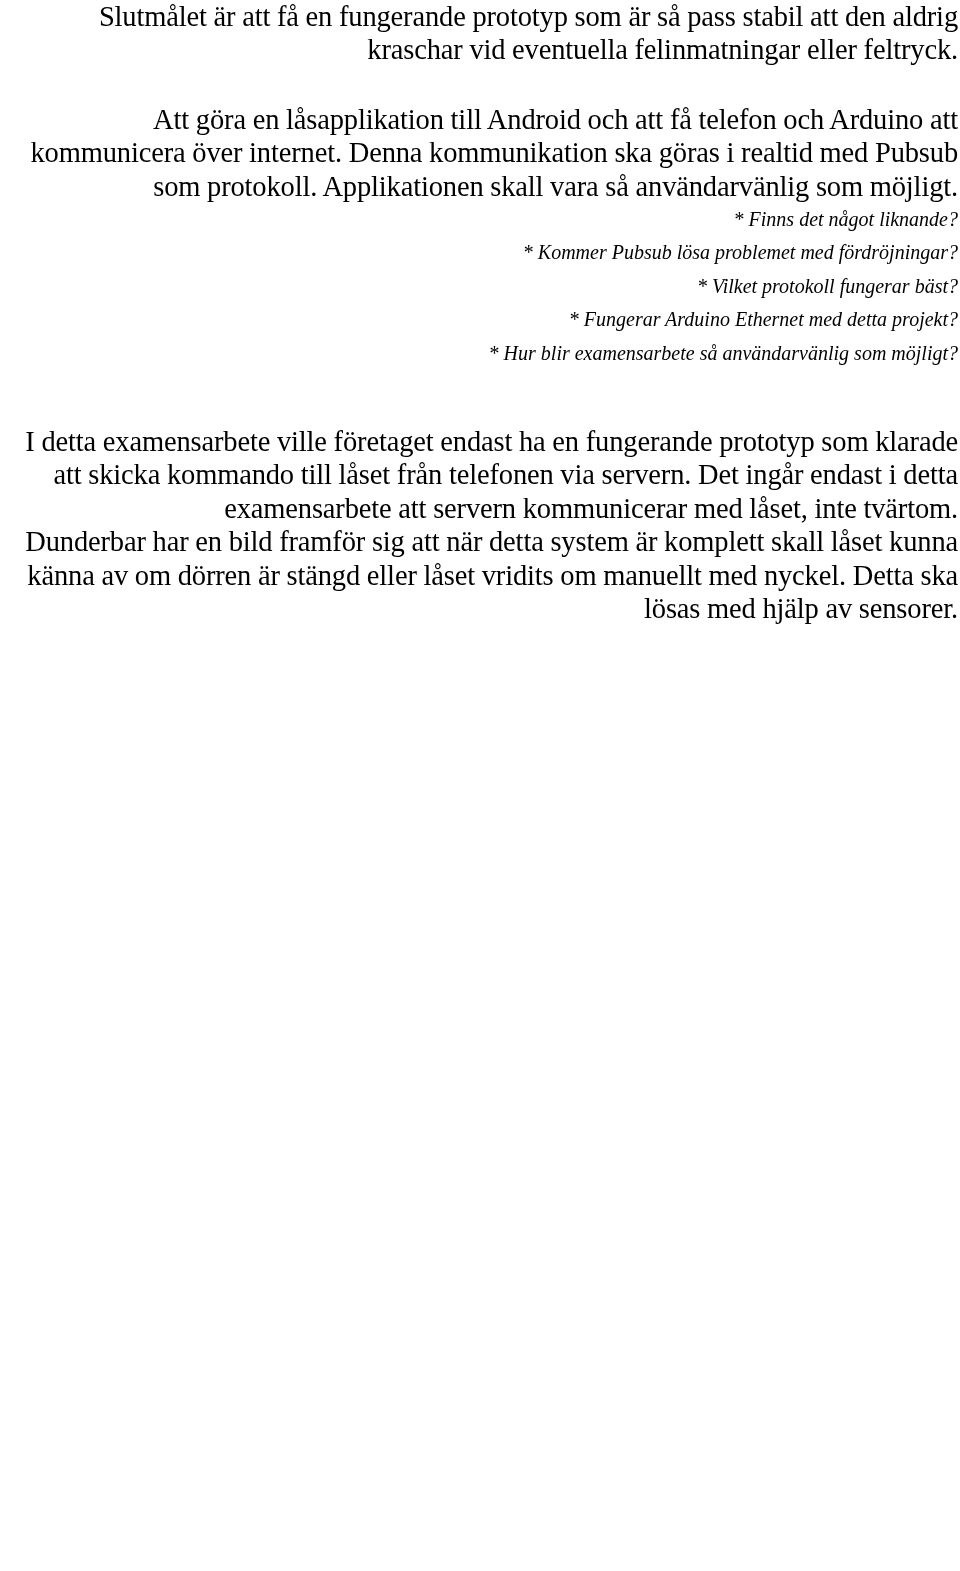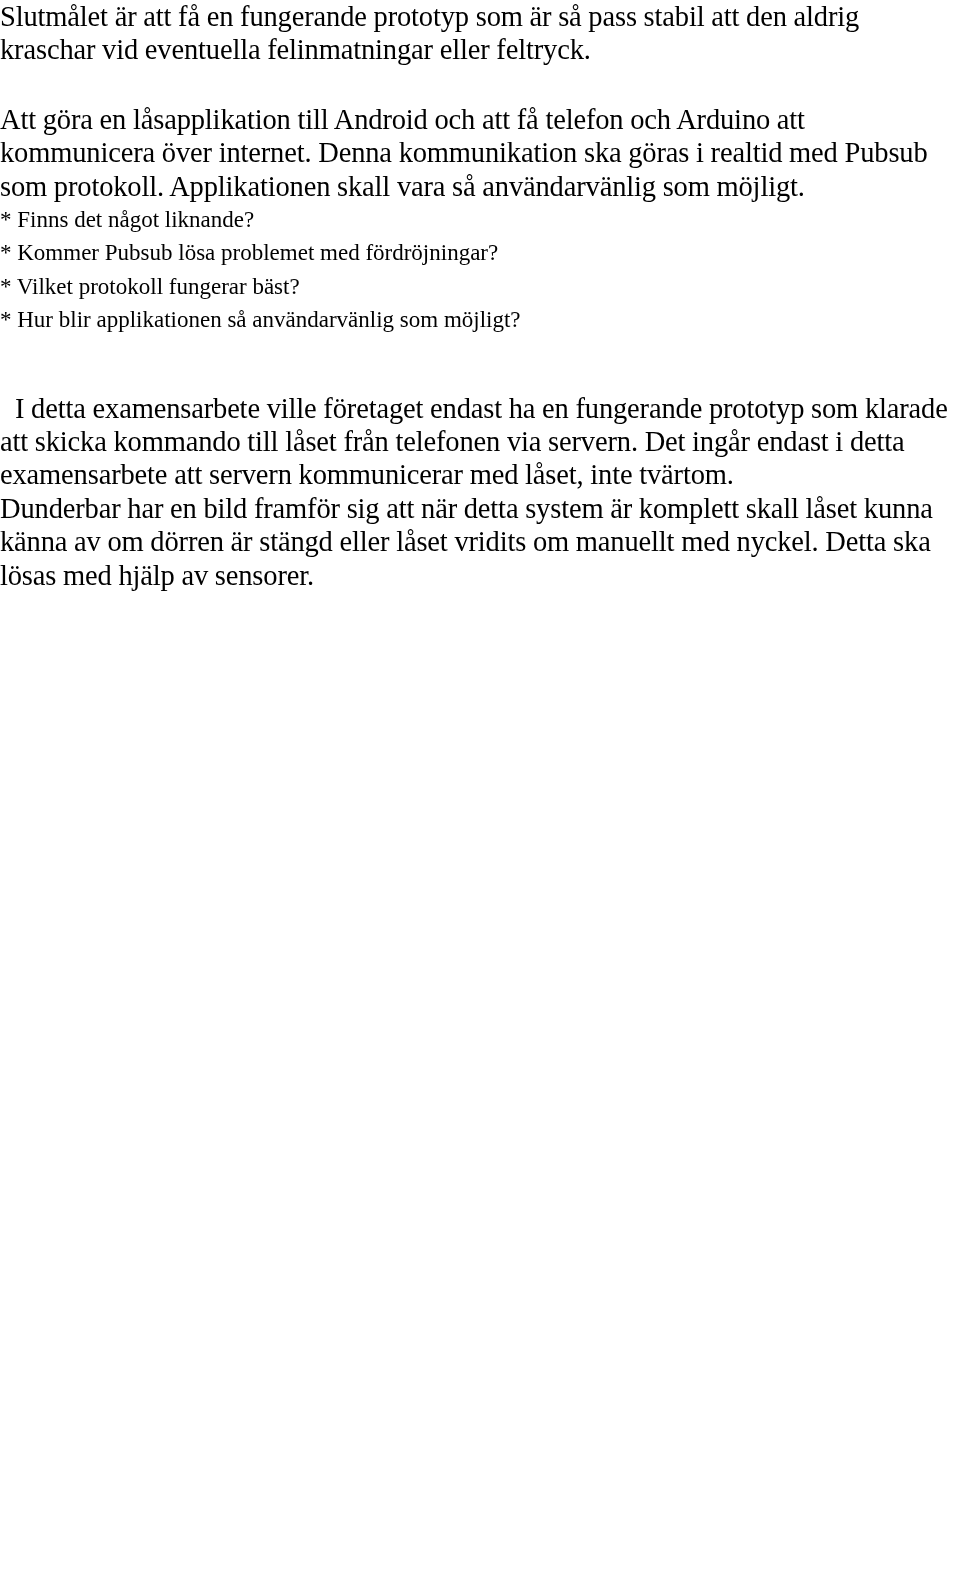--- a/index.html
+++ b/index.html
@@ -11,20 +11,21 @@
 
   .page {
     position: relative;
     width: 960px;
     height: 1487px;
     margin: 0;
     background: #ffffff;
     color: #000000;
     overflow: hidden;
     box-sizing: border-box;
+    text-align: right;
   }
 
   .content {
     position: absolute;
     left: 0px;
     top: 0px;
     width: 958px;
   }
 
   .para {
@@ -37,26 +38,27 @@
     letter-spacing: -0.15px;
     word-spacing: -0.2px;
   }
 
   .para.no-indent {
     text-indent: 0;
   }
 
   .bullet-list {
     font-family: "Liberation Serif", "DejaVu Serif", serif;
-    font-size: 23px;
+    font-size: 20px;
     line-height: 33.4px;
     color: #000000;
     margin: 0;
     padding: 0;
     list-style: none;
+    font-style: italic;
   }
 
   .bullet-list li {
     margin: 0;
     padding: 0;
     white-space: nowrap;
   }
 
   .heading {
     font-family: "Liberation Sans", "DejaVu Sans", sans-serif;
@@ -96,21 +98,22 @@
 
     <div class="spacer-head-after"></div>
 
     <p class="para no-indent">Att göra en låsapplikation till Android och att få telefon och Arduino att kommunicera över internet. Denna kommunikation ska göras i realtid med Pubsub som protokoll. Applikationen skall vara så användarvänlig som möjligt.</p>
 
 
     <ul class="bullet-list">
       <li>* Finns det något liknande?</li>
       <li>* Kommer Pubsub lösa problemet med fördröjningar?</li>
       <li>* Vilket protokoll fungerar bäst?</li>
-      <li>* Hur blir applikationen så användarvänlig som möjligt?</li>
+      <li>* Fungerar Arduino Ethernet med detta projekt?</li>
+      <li>* Hur blir examensarbete så användarvänlig som möjligt?</li>
     </ul>
 
     <div class="spacer-head-before-2"></div>
 
 
     <div class="spacer-head-after"></div>
 
     <p class="para">I detta examensarbete ville företaget endast ha en fungerande prototyp som klarade att skicka kommando till låset från telefonen via servern. Det ingår endast i detta examensarbete att servern kommunicerar med låset, inte tvärtom.</p>
 
     <p class="para no-indent">Dunderbar har en bild framför sig att när detta system är komplett skall låset kunna känna av om dörren är stängd eller låset vridits om manuellt med nyckel. Detta ska lösas med hjälp av sensorer.</p>

